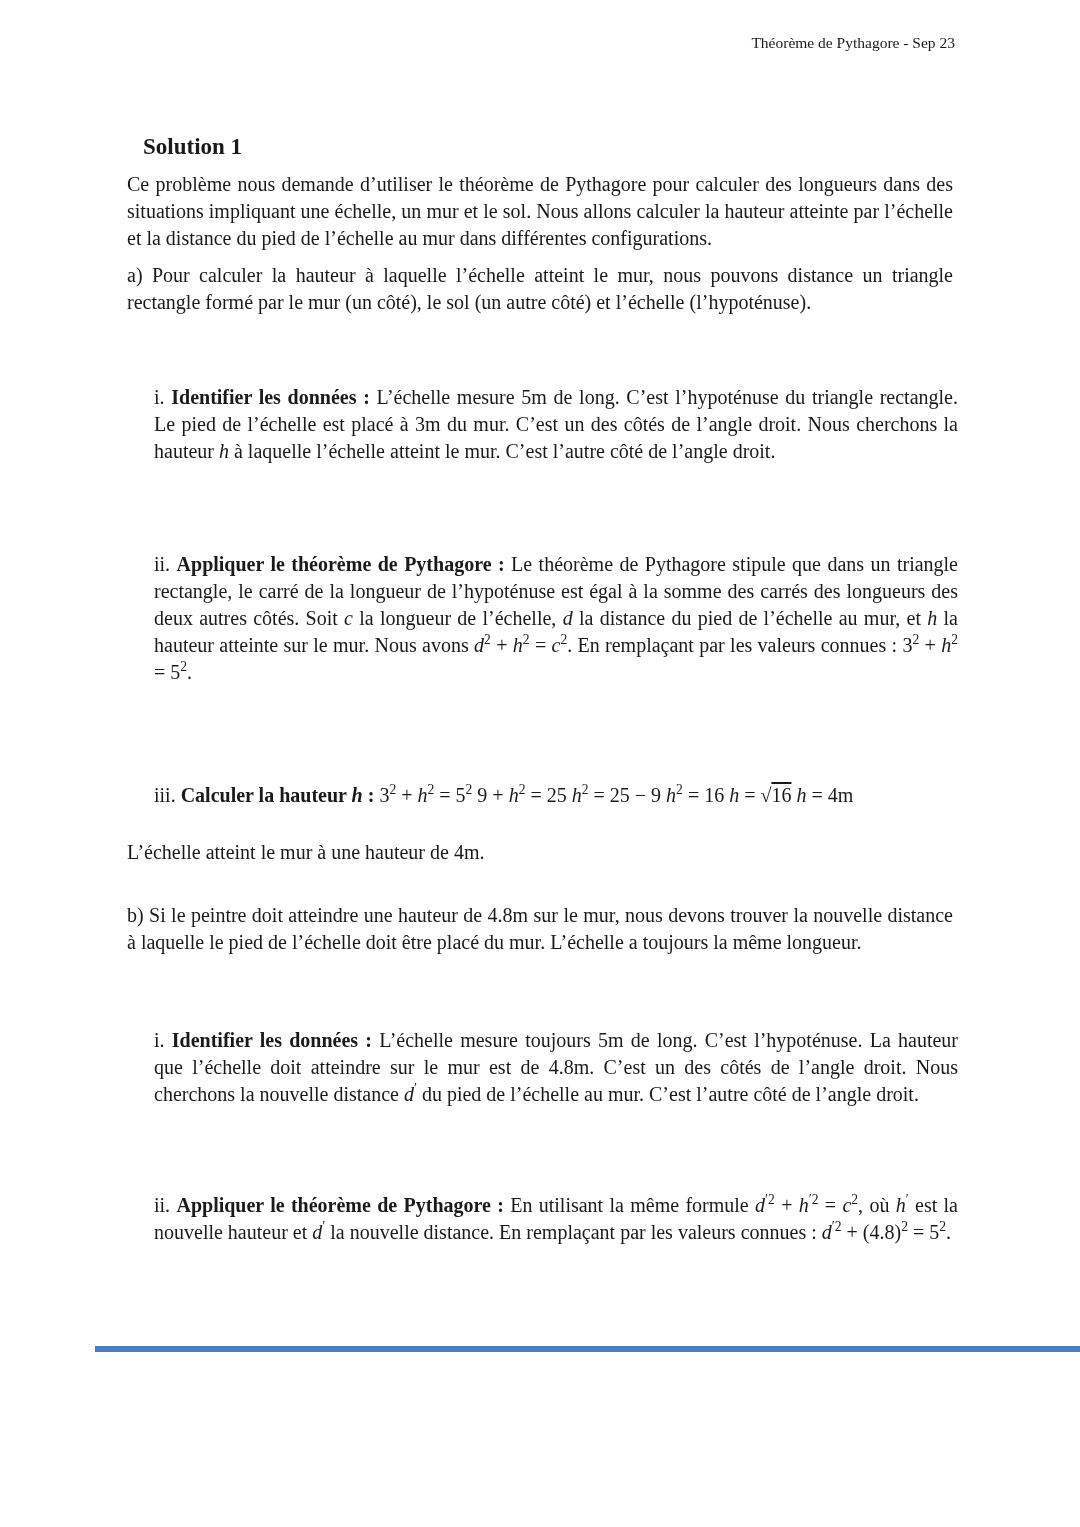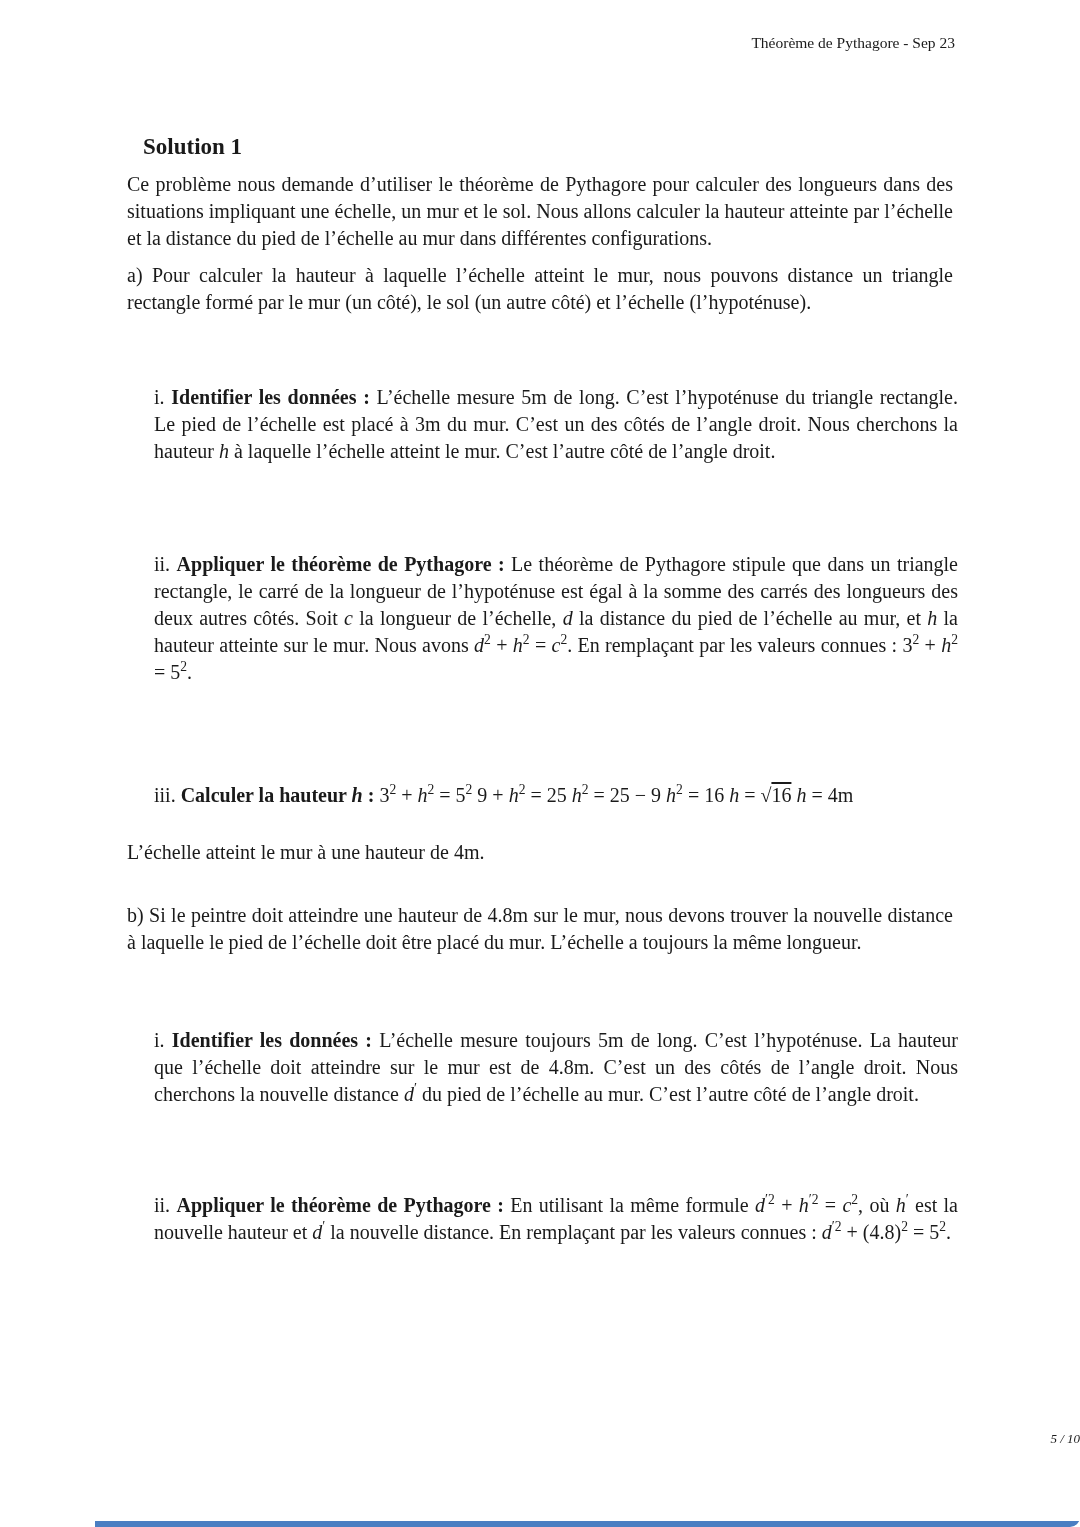--- a/index.html
+++ b/index.html
@@ -1,24 +1,23 @@
 <!DOCTYPE html>
 <html lang="fr"><head>
 <meta charset="utf-8">
 <style>
   html, body { margin: 0; padding: 0; background: #ffffff; }
   .page {
     position: relative;
     width: 1080px;
-    height: 1527px;
+    height: 1352px;
     background: #ffffff;
     font-family: "Liberation Serif", "DejaVu Serif", serif;
     color: #1a1a1a;
     overflow: hidden;
-    border-radius: 10px;
   }
   .header {
     position: absolute;
     top: 33px;
     left: 127px;
     width: 828px;
     text-align: right;
     font-size: 15.5px;
     line-height: 19px;
   }

